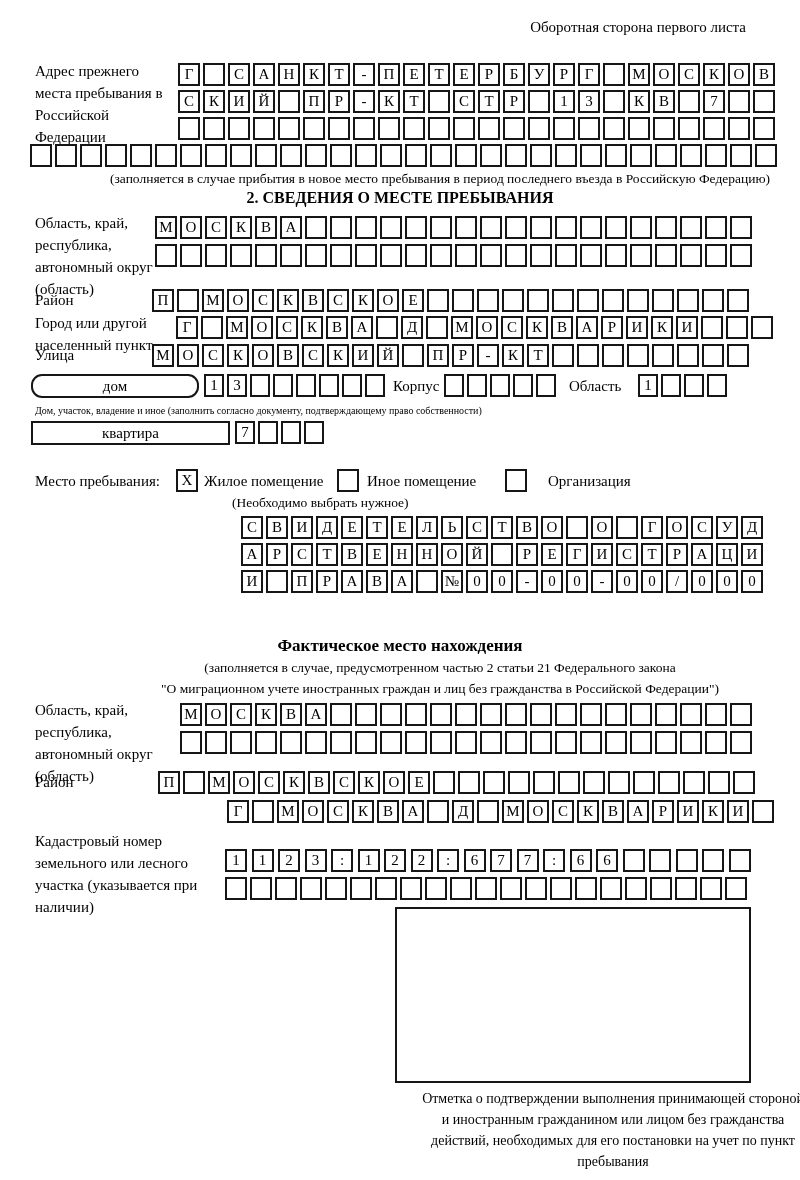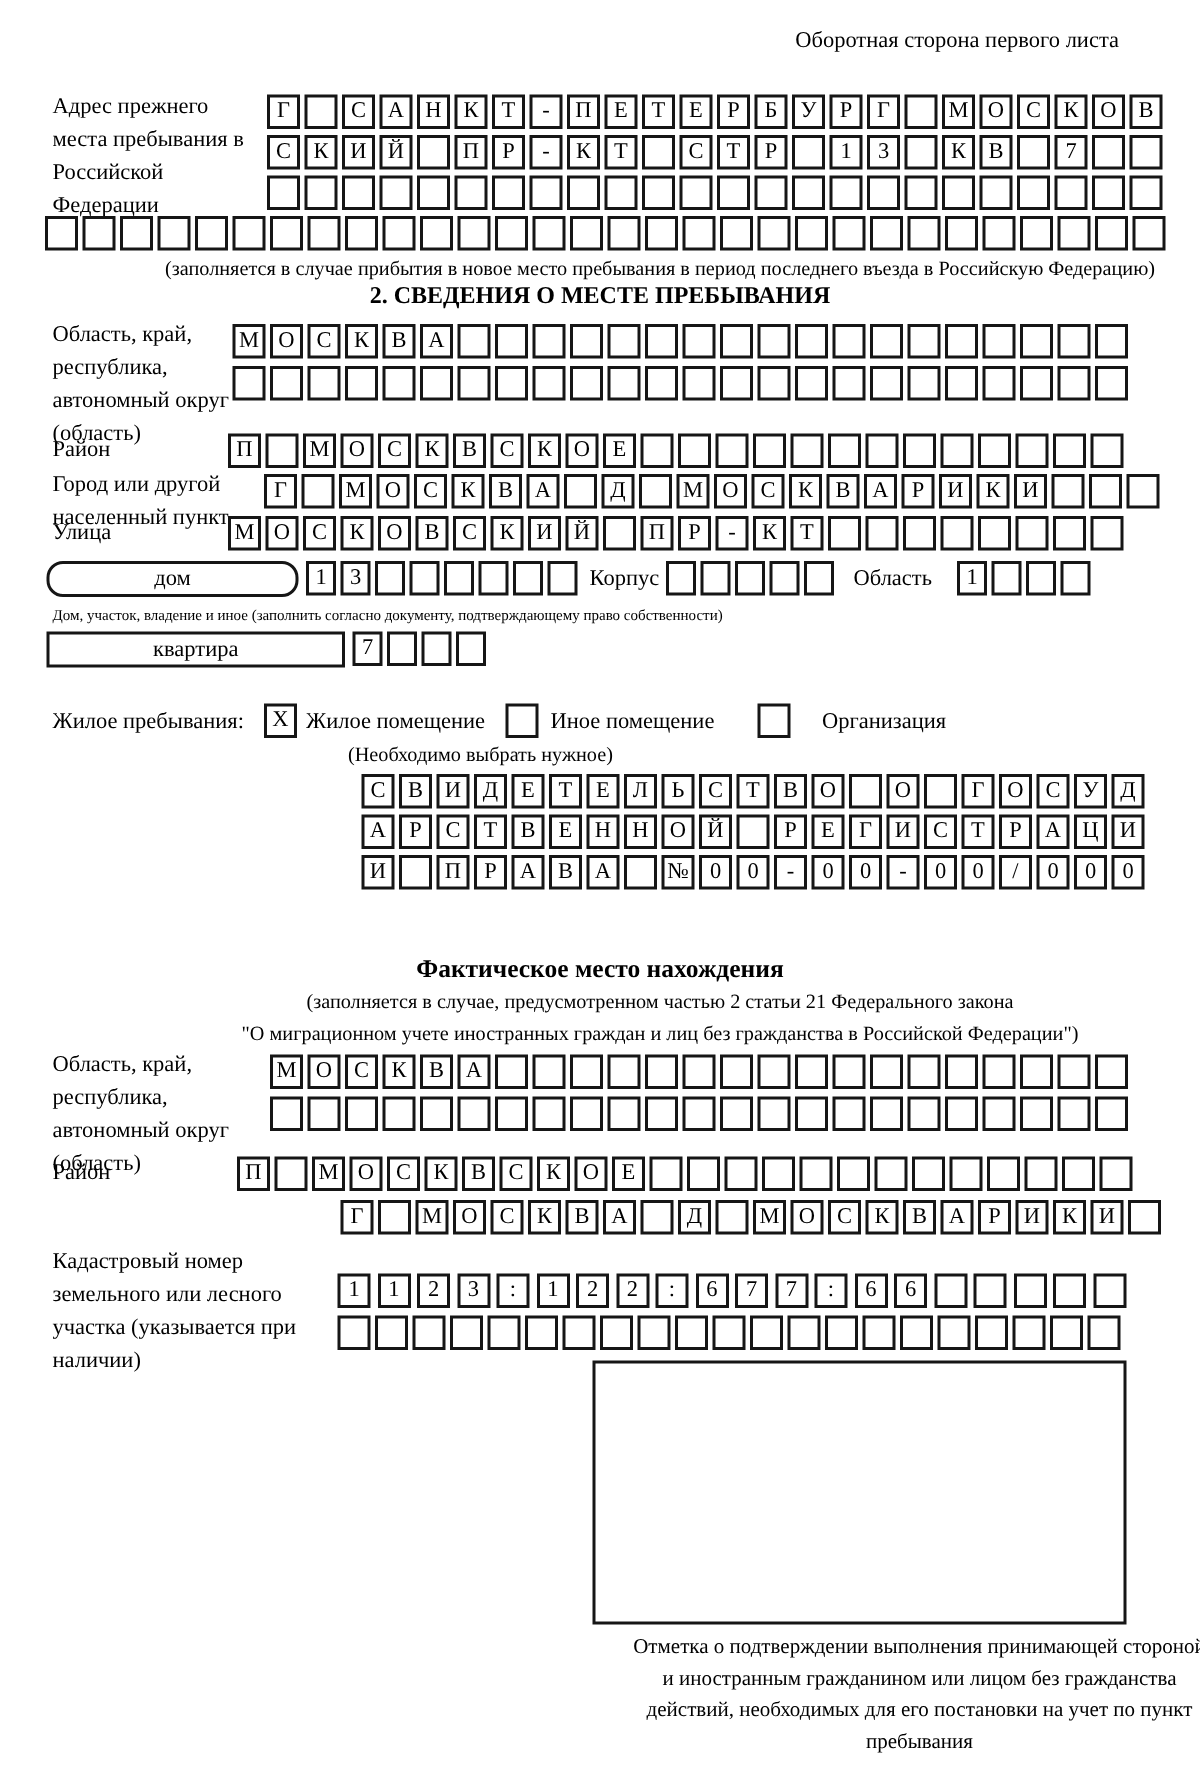--- a/index.html
+++ b/index.html
@@ -320,21 +320,21 @@
   <div class="note" style="left:35px;top:401px;font-size:10px;">Дом, участок, владение и иное (заполнить согласно документу, подтверждающему право собственности)</div>
 
   <div class="widebox" style="left:31px;top:421px;width:199px;">квартира</div>
   <div class="row sm" style="left:235px;top:421px;">
       <span class="cell">7</span>
       <span class="cell"></span>
       <span class="cell"></span>
       <span class="cell"></span>
     </div>
 
-  <div class="lbl" style="left:35px;top:470px;">Жилое пребывания:</div>
+  <div class="lbl" style="left:35px;top:470px;">Место пребывания:</div>
   <div class="cb" style="left:176px;top:469px;">X</div>
   <div class="lbl" style="left:204px;top:470px;">Жилое помещение</div>
   <div class="cb" style="left:337px;top:469px;"></div>
   <div class="lbl" style="left:367px;top:470px;">Иное помещение</div>
   <div class="cb" style="left:505px;top:469px;"></div>
   <div class="lbl" style="left:548px;top:470px;">Организация</div>
   <div class="note" style="left:232px;top:493px;">(Необходимо выбрать нужное)</div>
 
   <div class="row" style="left:241px;top:516px;">
       <span class="cell">С</span>

